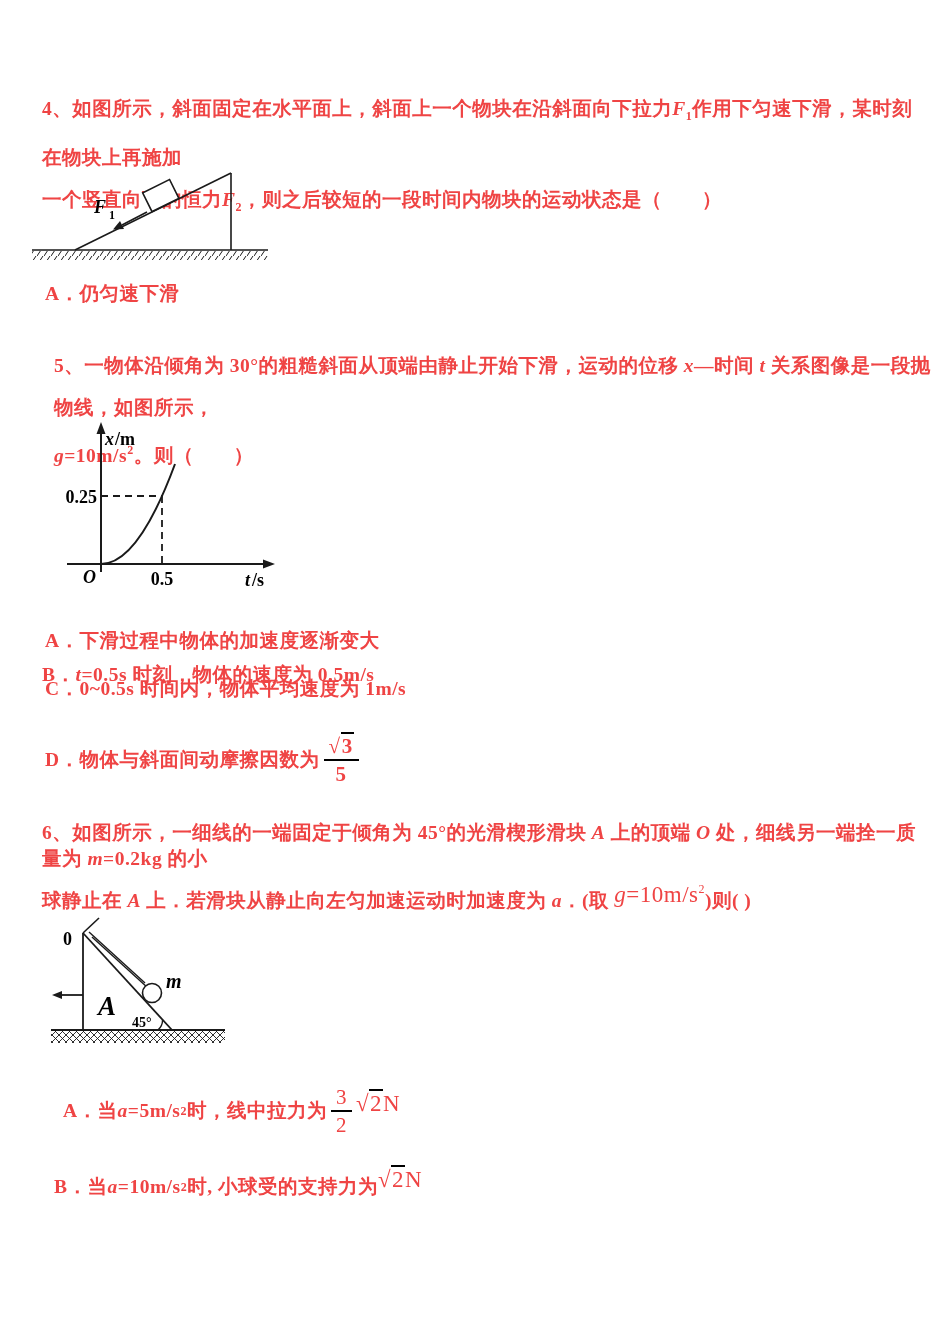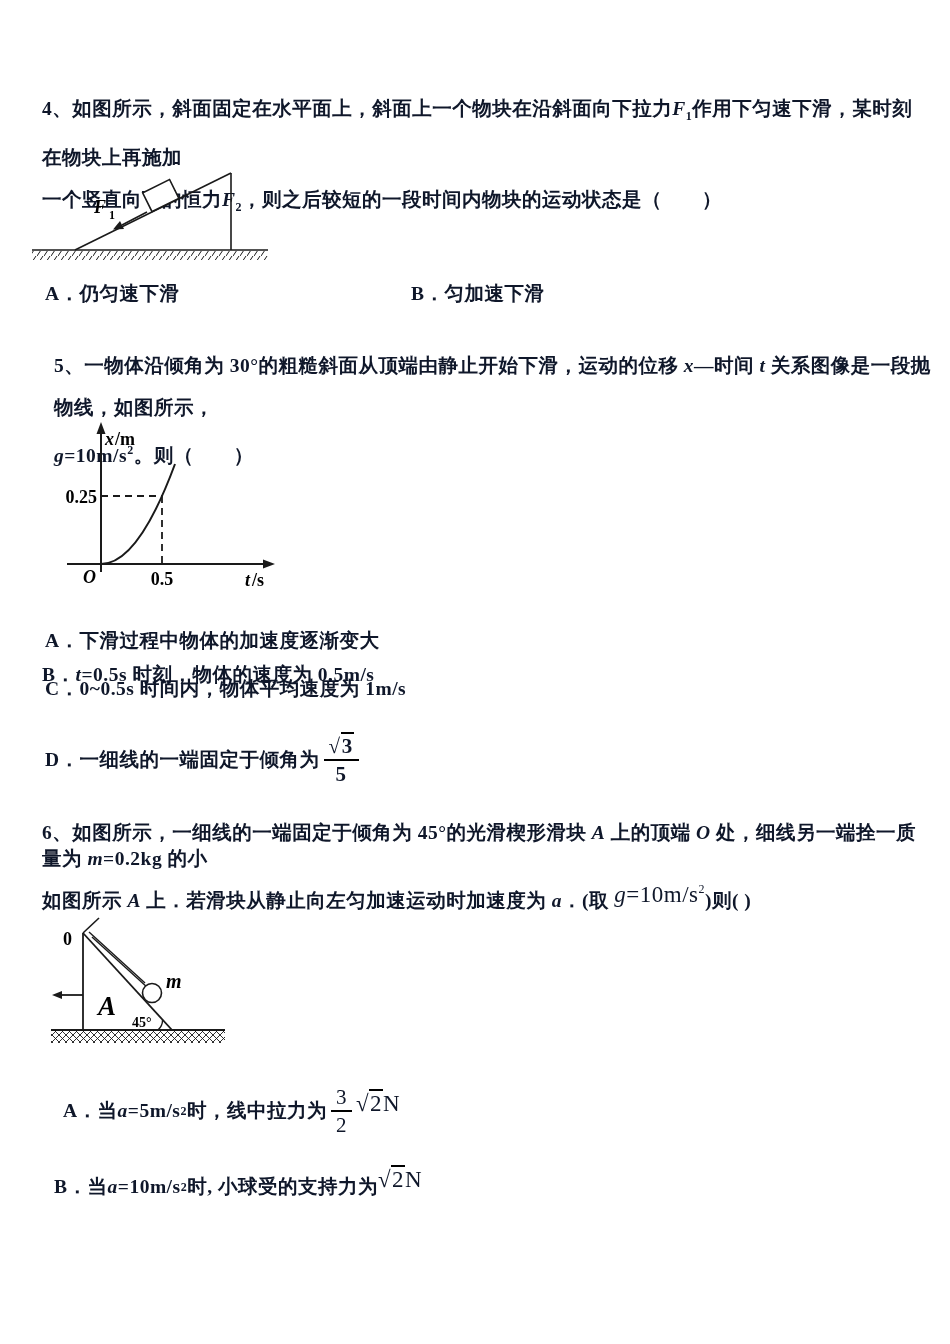--- a/index.html
+++ b/index.html
@@ -1,38 +1,38 @@
 <!DOCTYPE html>
 <html><head>
 <meta charset="utf-8">
 <style>
   * { margin:0; padding:0; box-sizing:border-box; }
   html,body { background:#ffffff; }
   .page {
     position:relative; width:950px; height:1344px; margin:0 auto;
-    background:#ffffff; color:#0f172a;
+    background:#ffffff; color:#ef4444;
     font-family:"Liberation Serif", serif;
     overflow:hidden;
   }
   .stem {
     position:absolute; font-weight:bold; font-size:19.5px; line-height:42px;
     letter-spacing:0.5px;
   }
   .v { font-style:italic; font-family:"Liberation Serif", serif; }
   sub.sb { font-size:12px; font-weight:bold; }
   sup.sp { font-size:12px; font-weight:bold; }
   .opt {
     position:absolute; font-weight:bold; font-size:19.5px; white-space:nowrap;
     line-height:22px; letter-spacing:0.5px;
   }
   .opt-flex { display:flex; align-items:center; }
   .optgrid {
     position:absolute; left:45px; top:277px; width:870px;
     display:grid; grid-template-columns:330px auto; line-height:34px;
-    font-weight:bold; font-size:19.5px; letter-spacing:0.5px;gap:36px;
+    font-weight:bold; font-size:19.5px; letter-spacing:0.5px;
   }
   .eq { font-family:"Liberation Serif", serif; font-weight:normal; font-size:23px; }
   .eq-raise { position:relative; top:-7px; }
   .stem .eq-inline { font-size:23px; font-weight:normal; vertical-align:5px; }
   .frac {
     display:inline-flex; flex-direction:column; align-items:center;
     vertical-align:middle; line-height:1.05; margin:0 4px;
     font-family:"Liberation Serif", serif; font-size:21px;
   }
   .frac .num { padding:0 5px 2px; border-bottom:2px solid #000; }
@@ -72,21 +72,20 @@
       <g>
         <line x1="117" y1="46" x2="92" y2="59" stroke-width="1.6"></line>
         <polygon points="83,63.5 90,55 94,63" fill="#1a1a1a" stroke="none"></polygon>
       </g>
       <text class="it" x="64" y="47" font-size="18">F</text>
       <text x="79" y="53" font-size="12">1</text>
     </svg>
 
     <div class="optgrid">
       <div>A．仍匀速下滑</div>
-      <div>B．匀加速下滑</div>
     </div>
   </section>
 
   <section>
     <p class="stem" style="left:42px; top:345px; width:885px;margin-left:12px;"><span>5、一物体沿倾角为 30°的粗糙斜面从顶端由静止开始下滑，运动的位移 </span><i class="v">x</i><span>—时间 </span><i class="v">t</i><span> 关系图像是一段抛物线，如图所示，</span><br><i class="v">g</i><span>=10m/s</span><sup class="sp">2</sup><span>。则（　　）</span></p>
 
     <svg style="left:55px; top:420px;" width="250" height="178" viewBox="0 0 250 178">
       <g>
         <line x1="46" y1="152" x2="46" y2="10" stroke-width="2"></line>
         <polygon points="46,2 41.5,14 50.5,14" fill="#1a1a1a" stroke="none"></polygon>
@@ -106,32 +105,32 @@
       <text class="it" x="50" y="25" font-size="18">x</text>
       <text x="60" y="25" font-size="18">/m</text>
       <text class="it" x="190" y="166" font-size="18">t</text>
       <text x="197" y="166" font-size="18">/s</text>
     </svg>
 
     <div class="opt" style="left:45px; top:630px;">A．下滑过程中物体的加速度逐渐变大</div>
     <div class="opt" style="left:42px; top:664px;"><span>B．</span><i class="v">t</i><span>=0.5s 时刻，物体的速度为 0.5m/s</span></div>
     <div class="opt" style="left:45px; top:678px;">C．0~0.5s 时间内，物体平均速度为 1m/s</div>
     <div class="opt opt-flex" style="left:45px; top:733px; height:54px;">
-      <span>D．一细线的一端固定于倾角为 </span>
+      <span>D．物体与斜面间动摩擦因数为 </span>
       <span class="frac">
         <span class="num sqrt"><span class="rad">√</span><span class="arg">3</span></span>
         <span class="den">5</span>
       </span>
     </div>
   </section>
 
   <section>
     <p class="stem" style="left:42px; top:820px; width:885px; line-height:26px;"><span>6、如图所示，一细线的一端固定于倾角为 45°的光滑楔形滑块 </span><i class="v">A</i><span> 上的顶端 </span><i class="v">O</i><span> 处，细线另一端拴一质量为 </span><i class="v">m</i><span>=0.2kg 的小</span></p>
 
-    <p class="stem" style="left:42px; top:874px; width:885px; line-height:30px;"><span>如图所示 </span><i class="v">A</i><span> 上．若滑块从静止向左匀加速运动时加速度为 </span><i class="v">a</i><span>．(取 </span><span class="eq-inline"><i class="v">g</i><span>=10m/s</span><sup class="sp" style="font-weight:normal;">2</sup></span><span>)则(  )</span></p>
+    <p class="stem" style="left:42px; top:874px; width:885px; line-height:30px;"><span>球静止在 </span><i class="v">A</i><span> 上．若滑块从静止向左匀加速运动时加速度为 </span><i class="v">a</i><span>．(取 </span><span class="eq-inline"><i class="v">g</i><span>=10m/s</span><sup class="sp" style="font-weight:normal;">2</sup></span><span>)则(  )</span></p>
 
     <svg style="left:45px; top:916px;" width="200" height="134" viewBox="0 0 200 134">
       <defs>
         <pattern id="cross6" width="7" height="7" patternUnits="userSpaceOnUse">
           <line x1="0" y1="7" x2="7" y2="0" stroke="#1a1a1a" stroke-width="0.9"></line>
           <line x1="0" y1="0" x2="7" y2="7" stroke="#1a1a1a" stroke-width="0.9"></line>
         </pattern>
       </defs>
       <g>
         <line x1="38" y1="17" x2="38" y2="114" stroke-width="1.8"></line>

